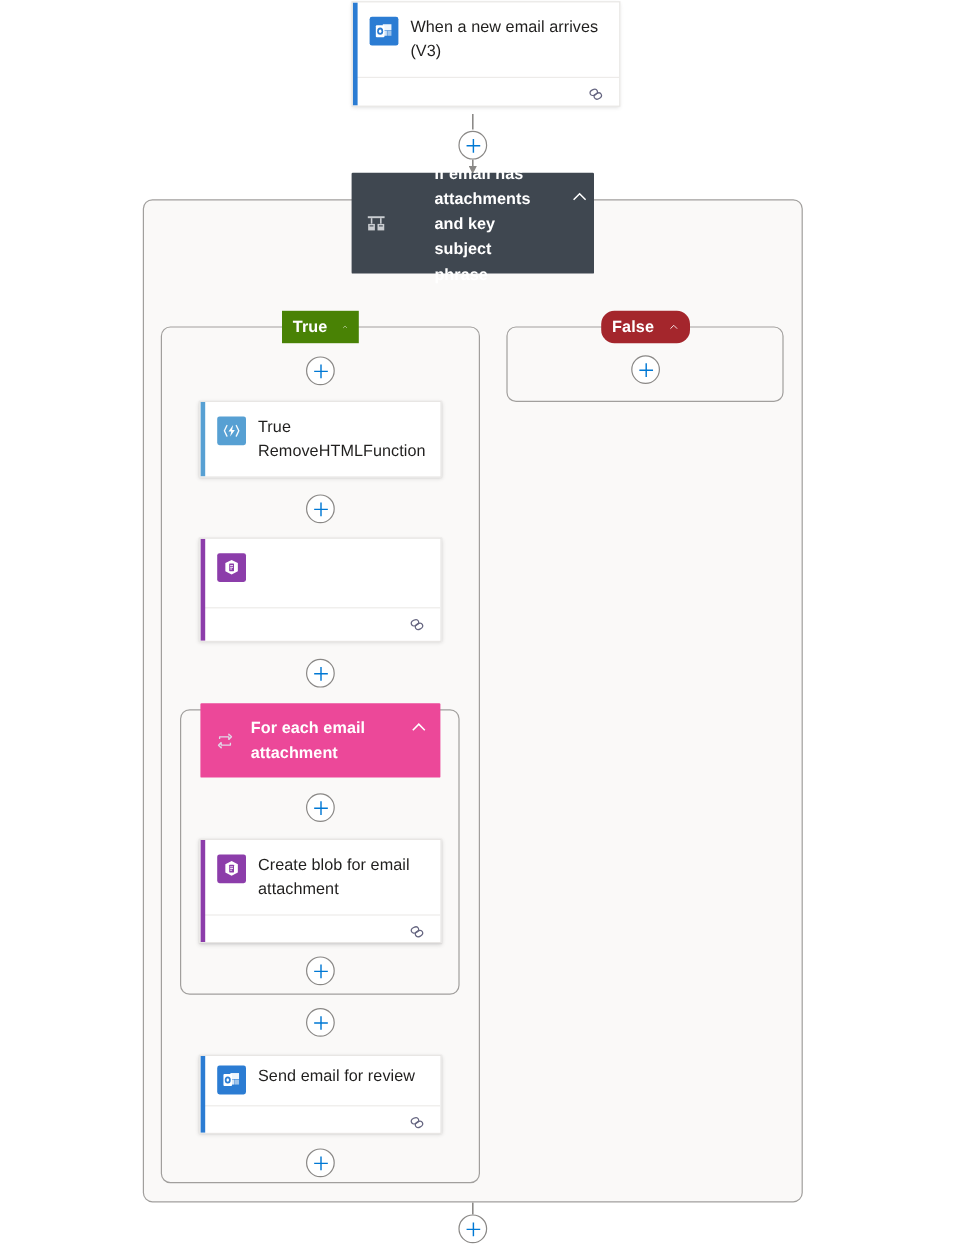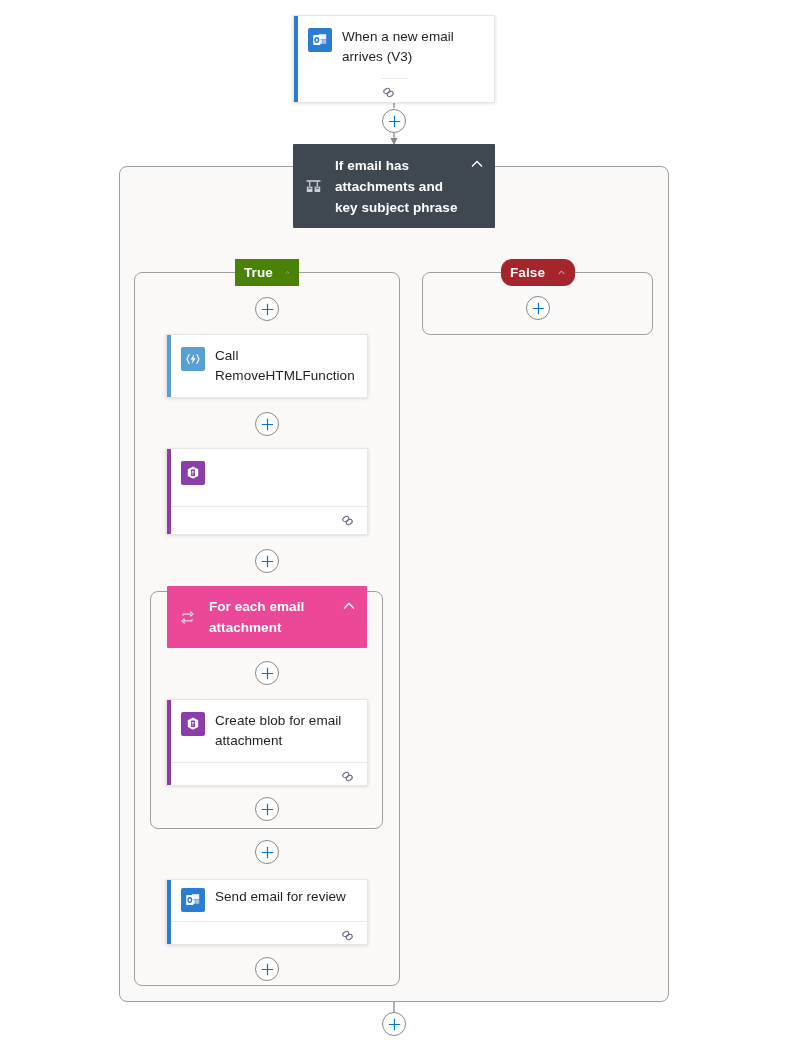--- a/index.html
+++ b/index.html
@@ -210,21 +210,21 @@
       <path d="M 299 272 L 399 272"></path>
 
       <path d="M 501 272 L 423 272"></path>
       <path d="M 575 272 L 653 272"></path>
 
       <path d="M 168 617 L 151 617"></path>
       <path d="M 366 617 L 383 617"></path>
     </g>
   </svg>
 
-  <div class="card" style="left:293px; top:15px; width:202px; height:88px;align-items:center;">
+  <div class="card" style="left:293px; top:1px; width:224px; height:88px;">
     <div class="accent" style="background:#2b7cd3;"></div>
     <div class="card-body">
       <div class="icon-tile outlook">
         <svg width="16" height="16" viewBox="0 0 16 16" aria-hidden="true">
           <rect x="7" y="2.2" width="7.2" height="5" fill="#ffffff" opacity="0.92"></rect>
           <rect x="7" y="7.6" width="3.4" height="4.2" fill="#ffffff" opacity="0.8"></rect>
           <rect x="10.8" y="7.6" width="3.4" height="4.2" fill="#ffffff" opacity="0.55"></rect>
           <rect x="1.2" y="3" width="7.2" height="10" rx="0.8" fill="#ffffff"></rect>
           <ellipse cx="4.8" cy="8" rx="2.5" ry="3" fill="#2b7cd3"></ellipse>
           <ellipse cx="4.8" cy="8" rx="1.05" ry="1.5" fill="#ffffff"></ellipse>
@@ -243,21 +243,21 @@
   </div>
 
   <div class="plus-btn" style="left:382px; top:109px;">
     <svg width="13" height="13" viewBox="0 0 13 13">
       <path d="M6.5 0.8 V12.2 M0.8 6.5 H12.2" stroke="#0078d4" stroke-width="1.2"></path>
     </svg>
   </div>
 
   <div class="scope" style="left:119px; top:166px; width:550px; height:836px;"></div>
 
-  <div class="scope-header condition" style="left:293px; top:144px; width:202px; height:84px;">
+  <div class="scope-header condition" style="left:293px; top:144px; width:202px; height:84px;gap:27px;">
     <div class="hdr-icon">
       <svg width="17" height="17" viewBox="0 0 17 17" aria-hidden="true">
         <rect x="1.5" y="2.2" width="14" height="1.6" fill="#d6d9dd"></rect>
         <rect x="4" y="3.8" width="1.3" height="4.6" fill="#d6d9dd"></rect>
         <rect x="11.7" y="3.8" width="1.3" height="4.6" fill="#d6d9dd"></rect>
         <rect x="1.8" y="8.6" width="5.6" height="5.4" fill="#d6d9dd"></rect>
         <rect x="9.6" y="8.6" width="5.6" height="5.4" fill="#d6d9dd"></rect>
         <rect x="3.0" y="9.8" width="3.2" height="0.9" fill="#3f4750"></rect>
         <rect x="10.8" y="9.8" width="3.2" height="0.9" fill="#3f4750"></rect>
       </svg>
@@ -286,21 +286,21 @@
   <div class="card" style="left:166px; top:334px; width:202px; height:64px;">
     <div class="accent" style="background:#57a0d3;"></div>
     <div class="card-body">
       <div class="icon-tile func">
         <svg width="16" height="16" viewBox="0 0 16 16" aria-hidden="true">
           <path d="M4.1 3.6 L2.0 8 L4.1 12.4" fill="none" stroke="#ffffff" stroke-width="1.15" stroke-linecap="round" stroke-linejoin="round" opacity="0.95"></path>
           <path d="M11.9 3.6 L14.0 8 L11.9 12.4" fill="none" stroke="#ffffff" stroke-width="1.15" stroke-linecap="round" stroke-linejoin="round" opacity="0.95"></path>
           <path d="M9.3 3.2 L5.4 8.5 H7.7 L6.8 12.8 L10.7 7.3 H8.4 Z" fill="#ffffff"></path>
         </svg>
       </div>
-      <div class="card-title">Call RemoveHTMLFunction</div>
+      <div class="card-title">True RemoveHTMLFunction</div>
     </div>
   </div>
 
   <div class="plus-btn" style="left:255px; top:412px;">
     <svg width="13" height="13" viewBox="0 0 13 13">
       <path d="M6.5 0.8 V12.2 M0.8 6.5 H12.2" stroke="#0078d4" stroke-width="1.2"></path>
     </svg>
   </div>
 
   <div class="card" style="left:166px; top:448px; width:202px; height:87px;">

